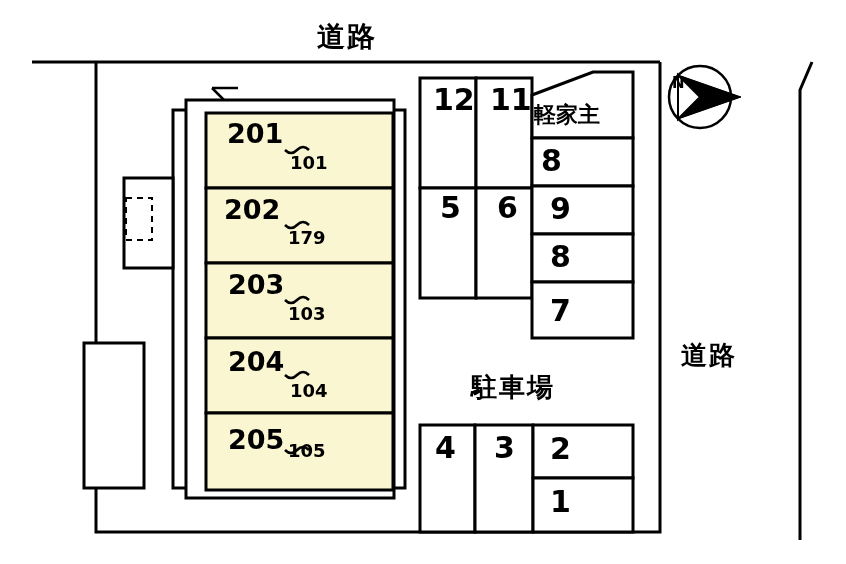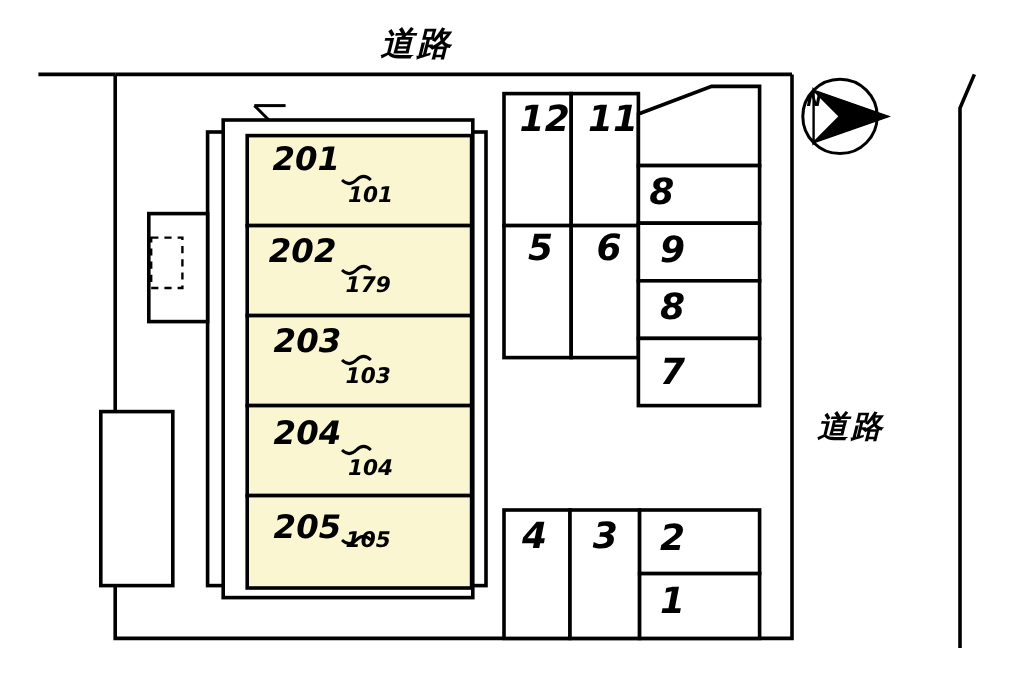--- a/index.html
+++ b/index.html
@@ -3,21 +3,21 @@
 <meta charset="utf-8">
 <style>
   html,body{margin:0;padding:0;}
   body{
     width:846px;height:564px;
     background:#ffffff;
     font-family:"DejaVu Sans","Liberation Sans",sans-serif;
     overflow:hidden;
     position:relative;
   }
-  #stage{position:absolute;left:0;top:0;width:846px;height:436px;font-style:italic;}
+  #stage{position:absolute;left:0;top:0;width:846px;height:436px;}
   .lbl{position:absolute;white-space:nowrap;color:#000;font-weight:700;}
   .road-top{font-size:28px;left:317px;top:18px;letter-spacing:2px;}
   .road-right{font-size:26px;left:681px;top:338px;letter-spacing:2px;}
   .gomi{font-size:25px;left:240px;top:72px;letter-spacing:1px;}
   .parking{font-size:26px;left:471px;top:370px;letter-spacing:2px;}
   .bicycle{
     position:absolute;left:92px;top:358px;width:44px;
     font-size:24px;font-weight:700;line-height:1.17;text-align:center;color:#000;
   }
   .kei{font-size:22px;left:534px;top:100px;letter-spacing:0px;}
@@ -99,20 +99,22 @@
     <g>
       <circle cx="700" cy="97" r="31" fill="#ffffff" stroke="#000" stroke-width="2.5"></circle>
       <path d="M678 75 L741 97 L678 119 Z" fill="#000" stroke="#000" stroke-width="1"></path>
       <path d="M678 75 L678 119 L741 97 Z" fill="#000"></path>
       <path d="M678 75 L700 97 L678 119 Z" fill="#ffffff" stroke="#000" stroke-width="2"></path>
     </g>
   </svg>
 
   <div class="lbl road-top">道路</div>
   <div class="lbl road-right">道路</div>
+  <div class="lbl parking">駐車場</div>
+  <div class="lbl kei">軽家主</div>
   <div class="compass-n">N</div>
 
   <div class="num" style="left:227px;top:118px;">201</div>
   <div class="roomno" style="left:290px;top:152px;">101</div>
 
   <div class="num" style="left:224px;top:194px;">202</div>
   <div class="roomno" style="left:288px;top:227px;">179</div>
 
   <div class="num" style="left:228px;top:269px;">203</div>
   <div class="roomno" style="left:288px;top:303px;">103</div>

